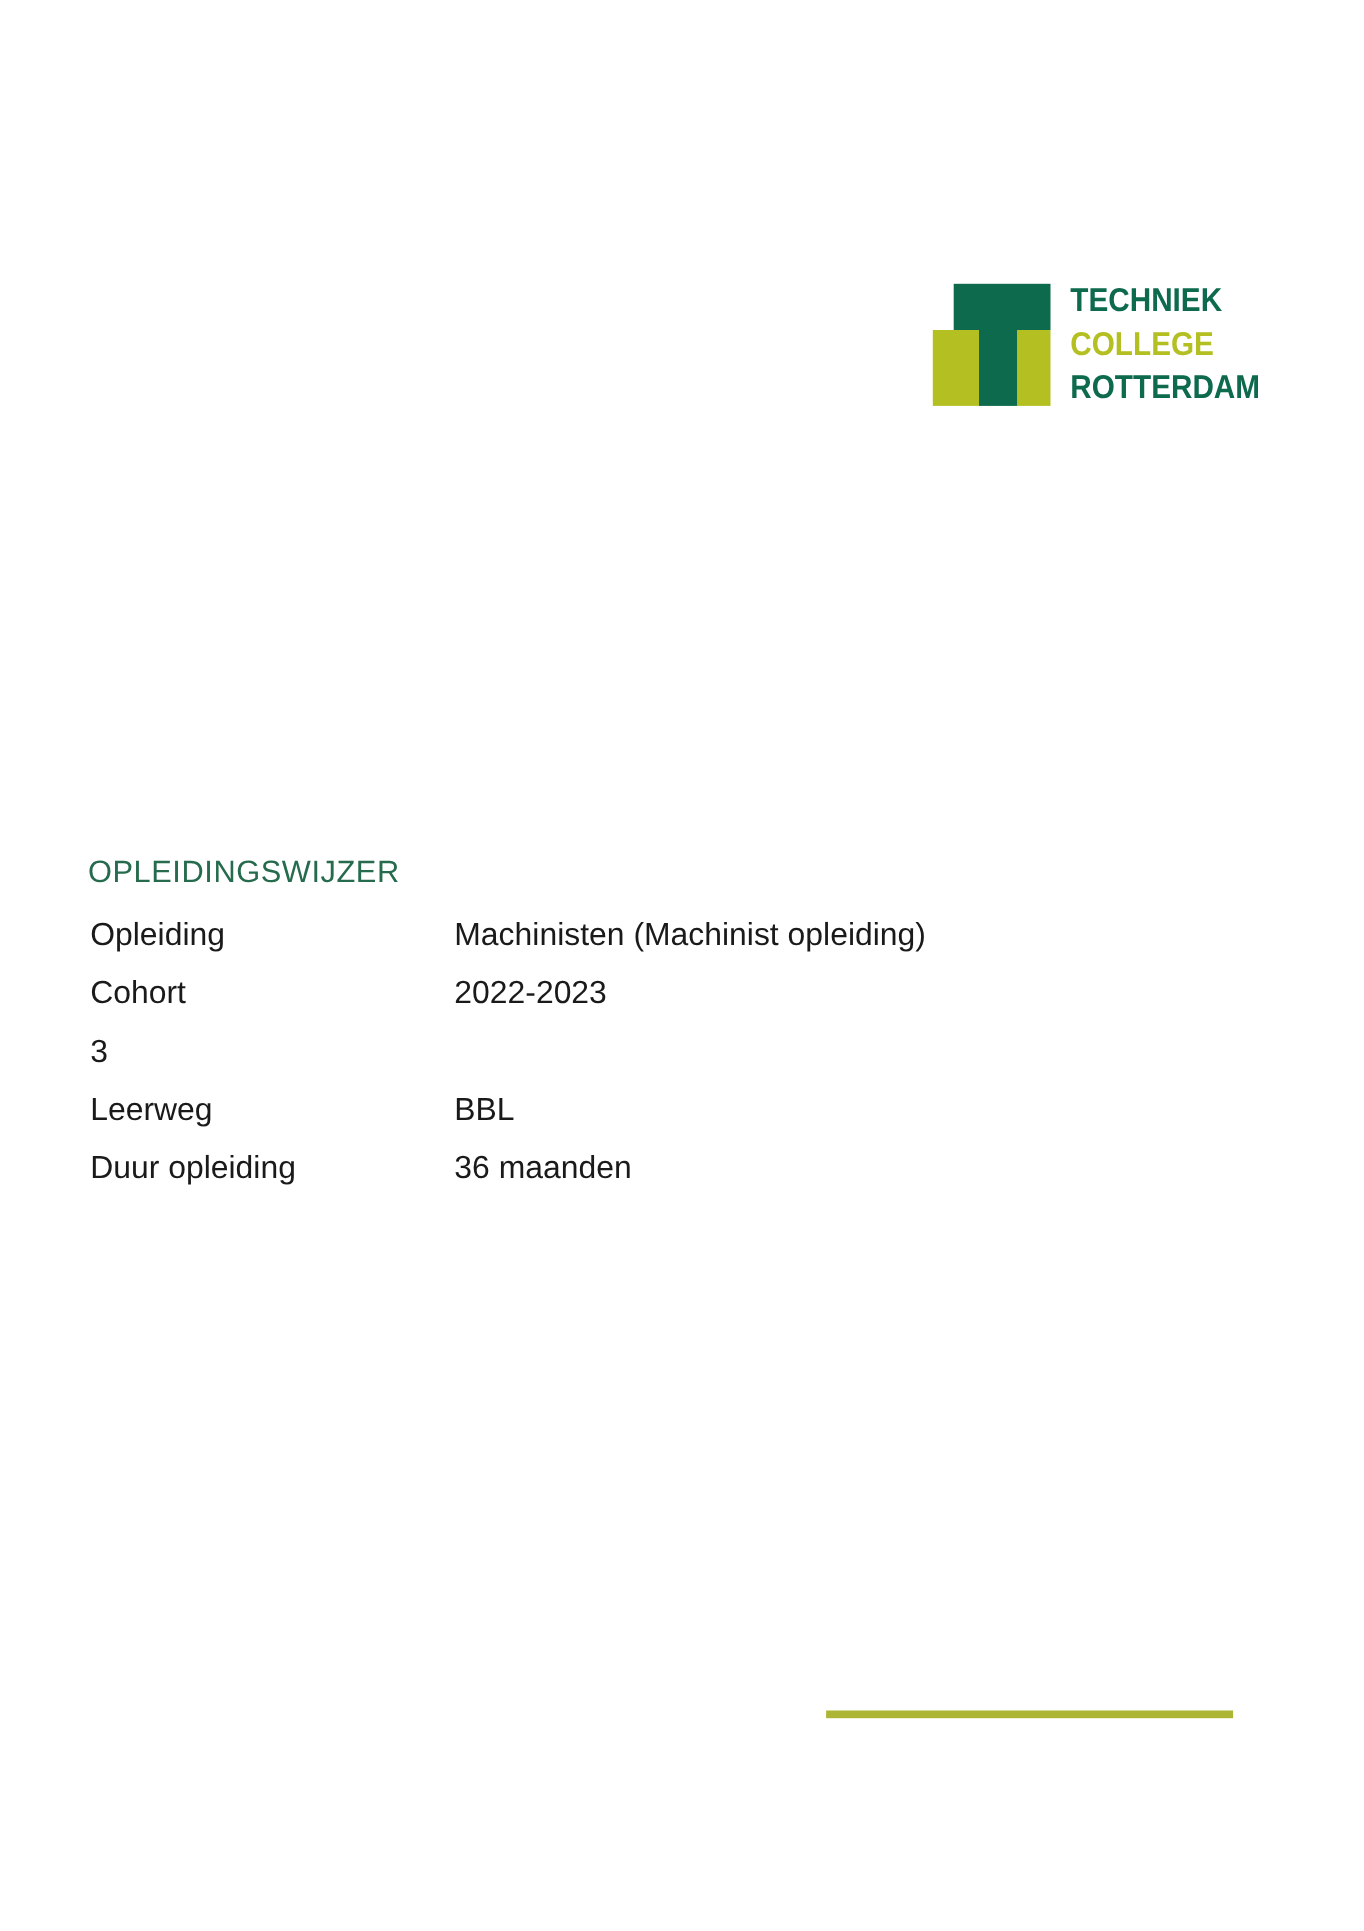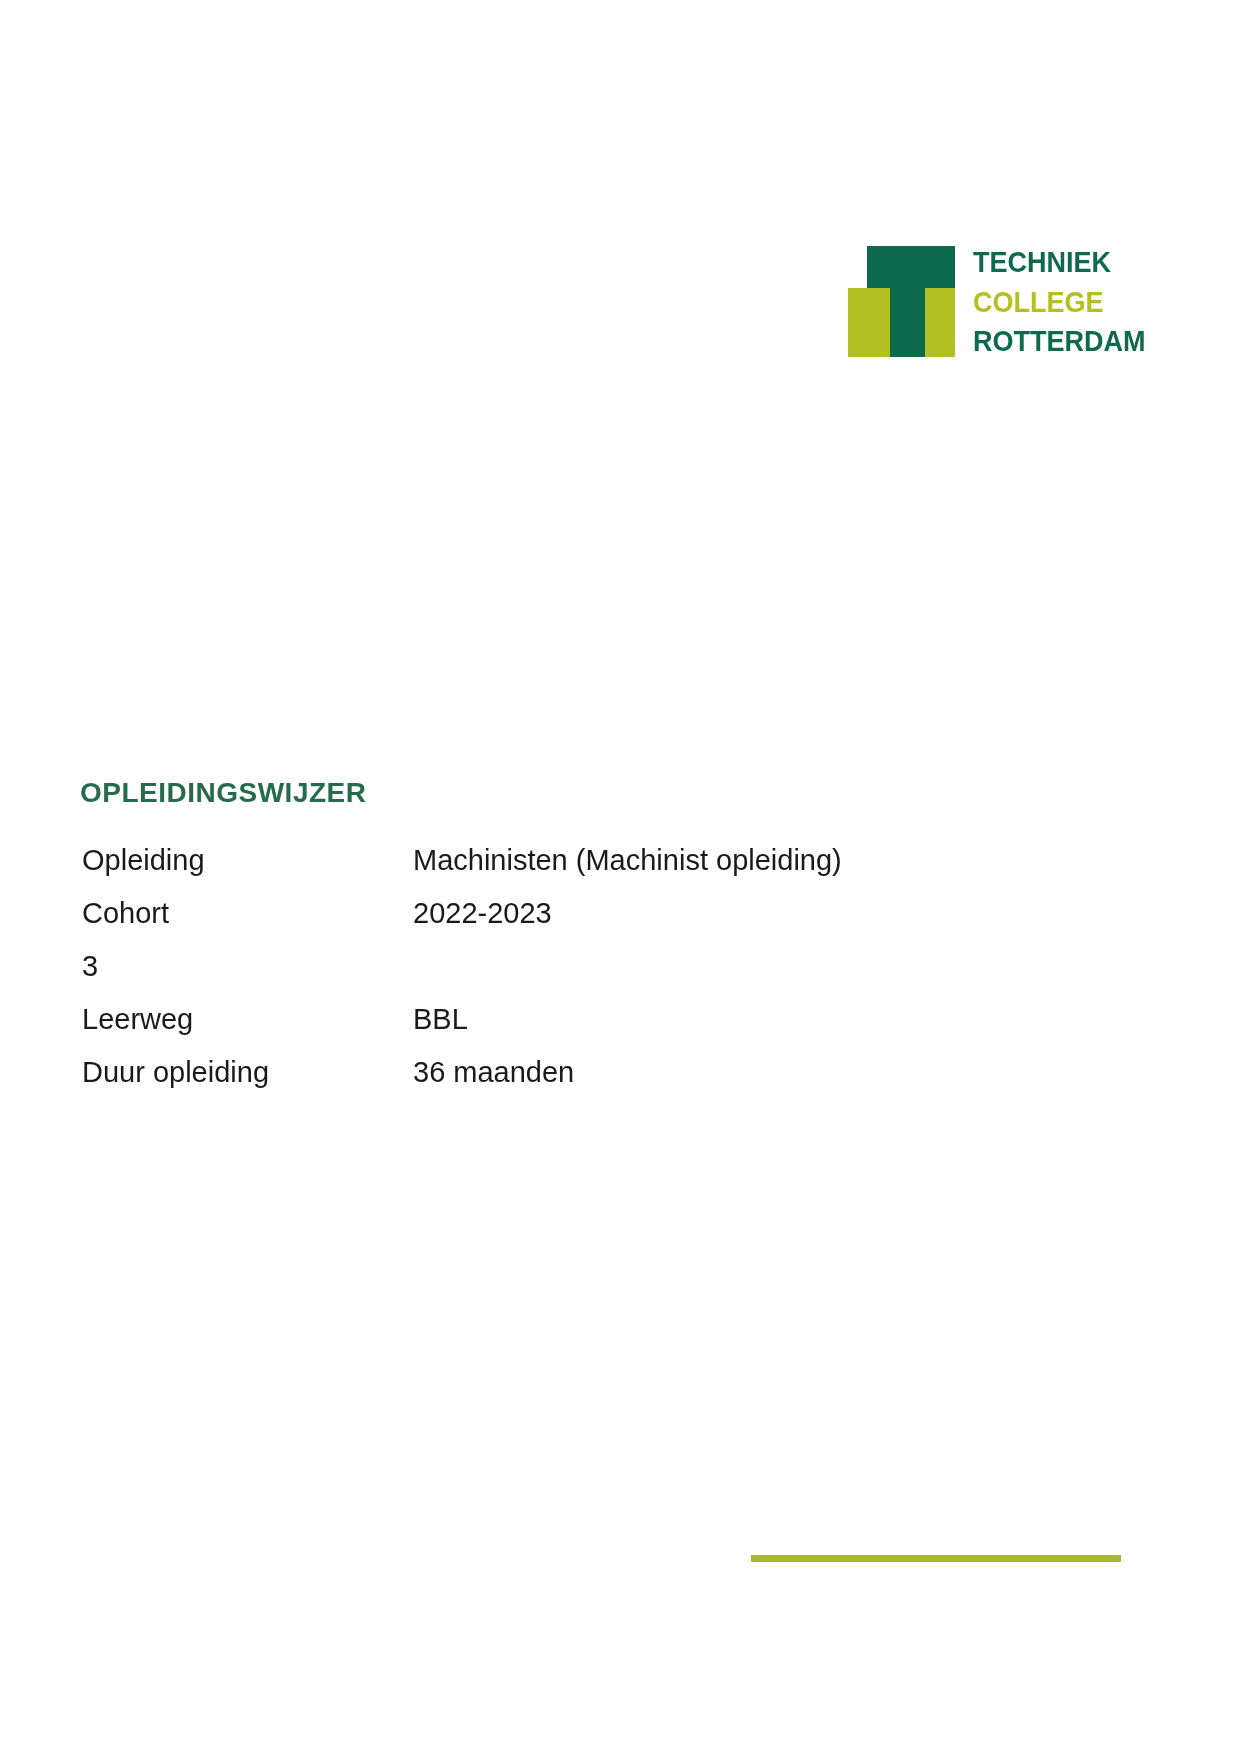--- a/index.html
+++ b/index.html
@@ -10,21 +10,21 @@
     background: #ffffff;
     font-family: "Liberation Sans", sans-serif;
     color: #1a1a1a;
     overflow: hidden;
   }
 
   
   .logo {
     position: absolute;
     left: 848px;
-    top: 246px;
+    top: 258px;
     width: 300px;
     height: 112px;
   }
   .logo-mark {
     position: absolute;
     left: 0;
     top: 0;
     width: 107px;
     height: 111px;
   }
@@ -68,35 +68,35 @@
   }
   .logo-line.green { color: #0d6a4d; }
   .logo-line.lime  { color: #b4bf22; }
 
   
   .heading {
     position: absolute;
     left: 80px;
     top: 778px;
     font-size: 28px;
-    font-weight: 700;
+    font-weight: 400;
     letter-spacing: 0.5px;
     line-height: 30px;
     color: #266b4d;
   }
   .info-table {
     position: absolute;
     left: 82px;
     top: 824px;
     width: 900px;
   }
   .info-row {
     display: flex;
     height: 53px;
-    align-items: flex-end;
+    align-items: center;
     font-size: 29px;
     font-weight: 400;
     color: #1a1a1a;
   }
   .info-label {
     width: 331px;
     flex: 0 0 331px;
   }
   .info-value {
     flex: 1;

